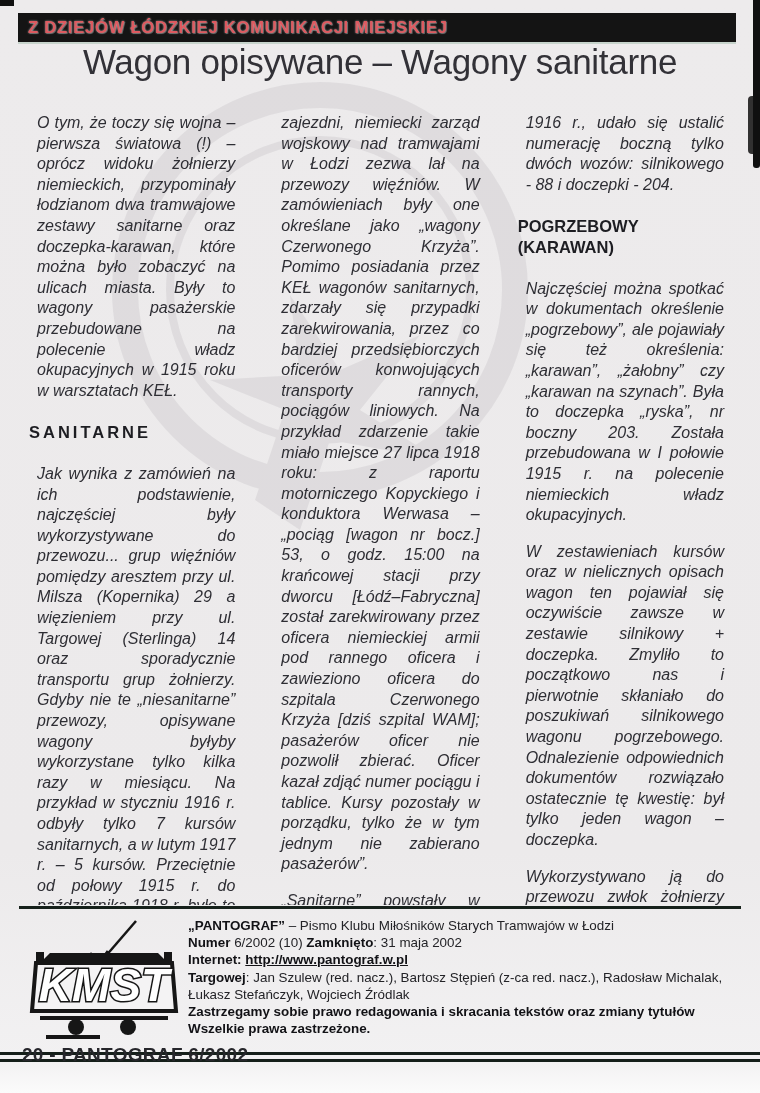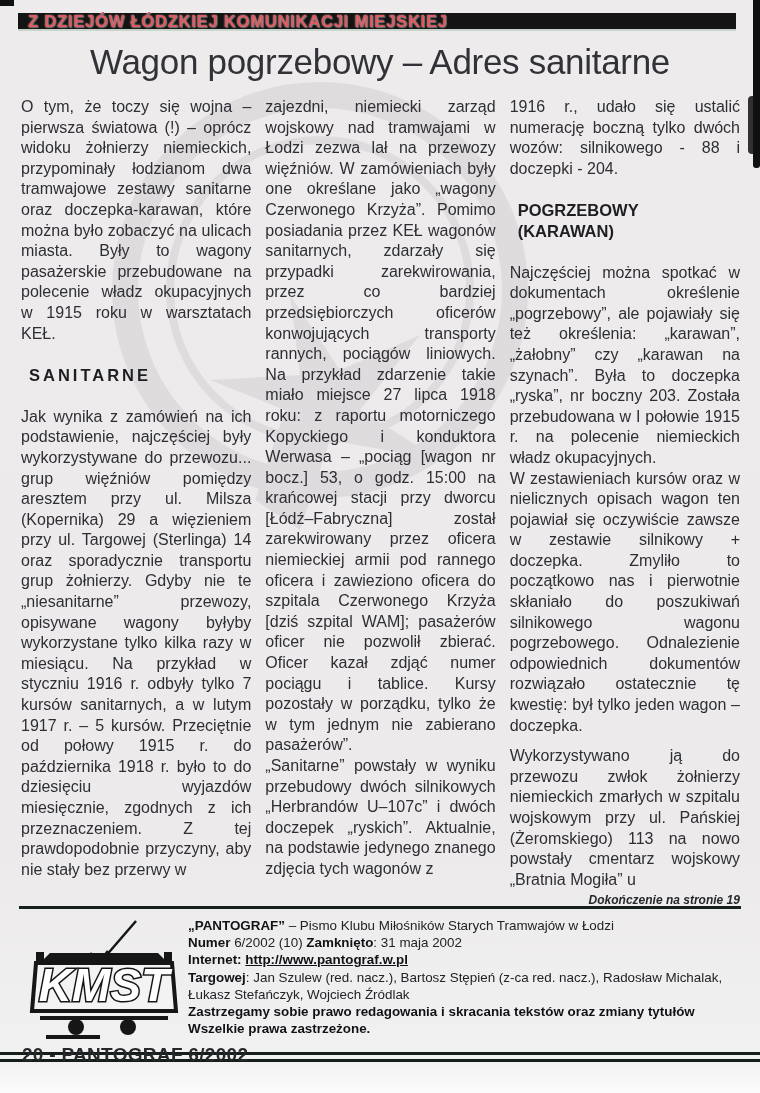--- a/index.html
+++ b/index.html
@@ -11,40 +11,40 @@
   }
   
   .artifact{position:absolute;background:#101010;}
   .artifact.tl{top:0;left:0;width:14px;height:6px;}
   .artifact.tr{top:0;right:0;width:7px;height:168px;border-radius:0 0 3px 3px;}
   .artifact.tr2{top:96px;right:3px;width:9px;height:58px;opacity:.85;border-radius:4px;}
   
   .watermark{position:absolute;top:80px;left:40px;opacity:.10;pointer-events:none;}
   
   .banner{
-    position:absolute;top:13px;left:18px;width:718px;height:16px;
+    position:absolute;top:13px;left:18px;width:718px;height:29px;
     background:#141414;box-shadow:0 2px 0 rgba(130,170,145,.35);
     display:flex;align-items:center;padding-left:10px;box-sizing:border-box;
   }
   .banner span{
     font-size:16.5px;font-weight:700;letter-spacing:.8px;color:#dd5a60;
     text-shadow:0 0 2px rgba(255,255,255,.65), 1px 1px 0 rgba(255,255,255,.25);
     white-space:nowrap;
   }
   .title{
     position:absolute;top:42px;left:0;width:100%;text-align:center;
     font-size:35px;font-weight:400;color:#323137;letter-spacing:-.3px;margin:0;
   }
   
   .cols{
     position:absolute;top:97px;left:21px;width:719px;height:808px;
     display:flex;gap:14px;overflow:hidden;
   }
   .col{flex:1 1 0;font-size:16px;line-height:20.6px;text-align:justify;}
-  .col p{margin:0;}
+  .col p{margin:16px;font-style:italic;}
   .col p.gap{margin-top:10px;}
   .col h2{font-size:16.5px;margin:21px 8px 21px;color:#1d1d22;}
   .col h2.spread{letter-spacing:3px;}
   .cont{
     margin-top:22px;text-align:right;font-style:italic;font-weight:700;
     font-size:12px;color:#26262b;
   }
   
   .rule-top{position:absolute;top:906px;left:19px;width:722px;height:3px;background:#16211b;}
   .rule-double{
@@ -75,21 +75,21 @@
 
   <svg class="watermark" width="560" height="520" viewBox="0 0 560 520">
     <circle cx="280" cy="210" r="195" fill="none" stroke="#6a6470" stroke-width="26"></circle>
     <circle cx="280" cy="210" r="150" fill="none" stroke="#6a6470" stroke-width="8"></circle>
     <polygon points="215,420 245,330 170,300 260,295 250,215 300,290 380,255 320,330 400,380 290,360 260,450" fill="#6a6470"></polygon>
   </svg>
 
   <div class="banner">
     <span>Z DZIEJÓW ŁÓDZKIEJ KOMUNIKACJI MIEJSKIEJ</span>
   </div>
-  <h1 class="title">Wagon pogrzebowy – Adres sanitarne</h1>
+  <h1 class="title">Wagon opisywane – Wagony sanitarne</h1>
 
   <div class="cols">
     <div class="col">
       <p>O tym, że toczy się wojna – pierwsza światowa (!) – oprócz widoku żołnierzy niemieckich, przypominały łodzianom dwa tramwajowe zestawy sanitarne oraz doczepka-karawan, które można było zobaczyć na ulicach miasta. Były to wagony pasażerskie przebudowane na polecenie władz okupacyjnych w 1915 roku w warsztatach KEŁ.</p>
       <h2 class="spread">SANITARNE</h2>
       <p>Jak wynika z zamówień na ich podstawienie, najczęściej były wykorzystywane do przewozu... grup więźniów pomiędzy aresztem przy ul. Milsza (Kopernika) 29 a więzieniem przy ul. Targowej (Sterlinga) 14 oraz sporadycznie transportu grup żołnierzy. Gdyby nie te „niesanitarne” przewozy, opisywane wagony byłyby wykorzystane tylko kilka razy w miesiącu. Na przykład w styczniu 1916 r. odbyły tylko 7 kursów sanitarnych, a w lutym 1917 r. – 5 kursów. Przeciętnie od połowy 1915 r. do października 1918 r. było to do dziesięciu wyjazdów miesięcznie, zgodnych z ich przeznaczeniem. Z tej prawdopodobnie przyczyny, aby nie stały bez przerwy w</p>
     </div>
     <div class="col">
       <p>zajezdni, niemiecki zarząd wojskowy nad tramwajami w Łodzi zezwa lał na przewozy więźniów. W zamówieniach były one określane jako „wagony Czerwonego Krzyża”. Pomimo posiadania przez KEŁ wagonów sanitarnych, zdarzały się przypadki zarekwirowania, przez co bardziej przedsiębiorczych oficerów konwojujących transporty rannych, pociągów liniowych. Na przykład zdarzenie takie miało miejsce 27 lipca 1918 roku: z raportu motorniczego Kopyckiego i konduktora Werwasa – „pociąg [wagon nr bocz.] 53, o godz. 15:00 na krańcowej stacji przy dworcu [Łódź–Fabryczna] został zarekwirowany przez oficera niemieckiej armii pod rannego oficera i zawieziono oficera do szpitala Czerwonego Krzyża [dziś szpital WAM]; pasażerów oficer nie pozwolił zbierać. Oficer kazał zdjąć numer pociągu i tablice. Kursy pozostały w porządku, tylko że w tym jednym nie zabierano pasażerów”.</p>
       <p>„Sanitarne” powstały w wyniku przebudowy dwóch silnikowych „Herbrandów U–107c” i dwóch doczepek „ryskich”. Aktualnie, na podstawie jedynego znanego zdjęcia tych wagonów z</p>

